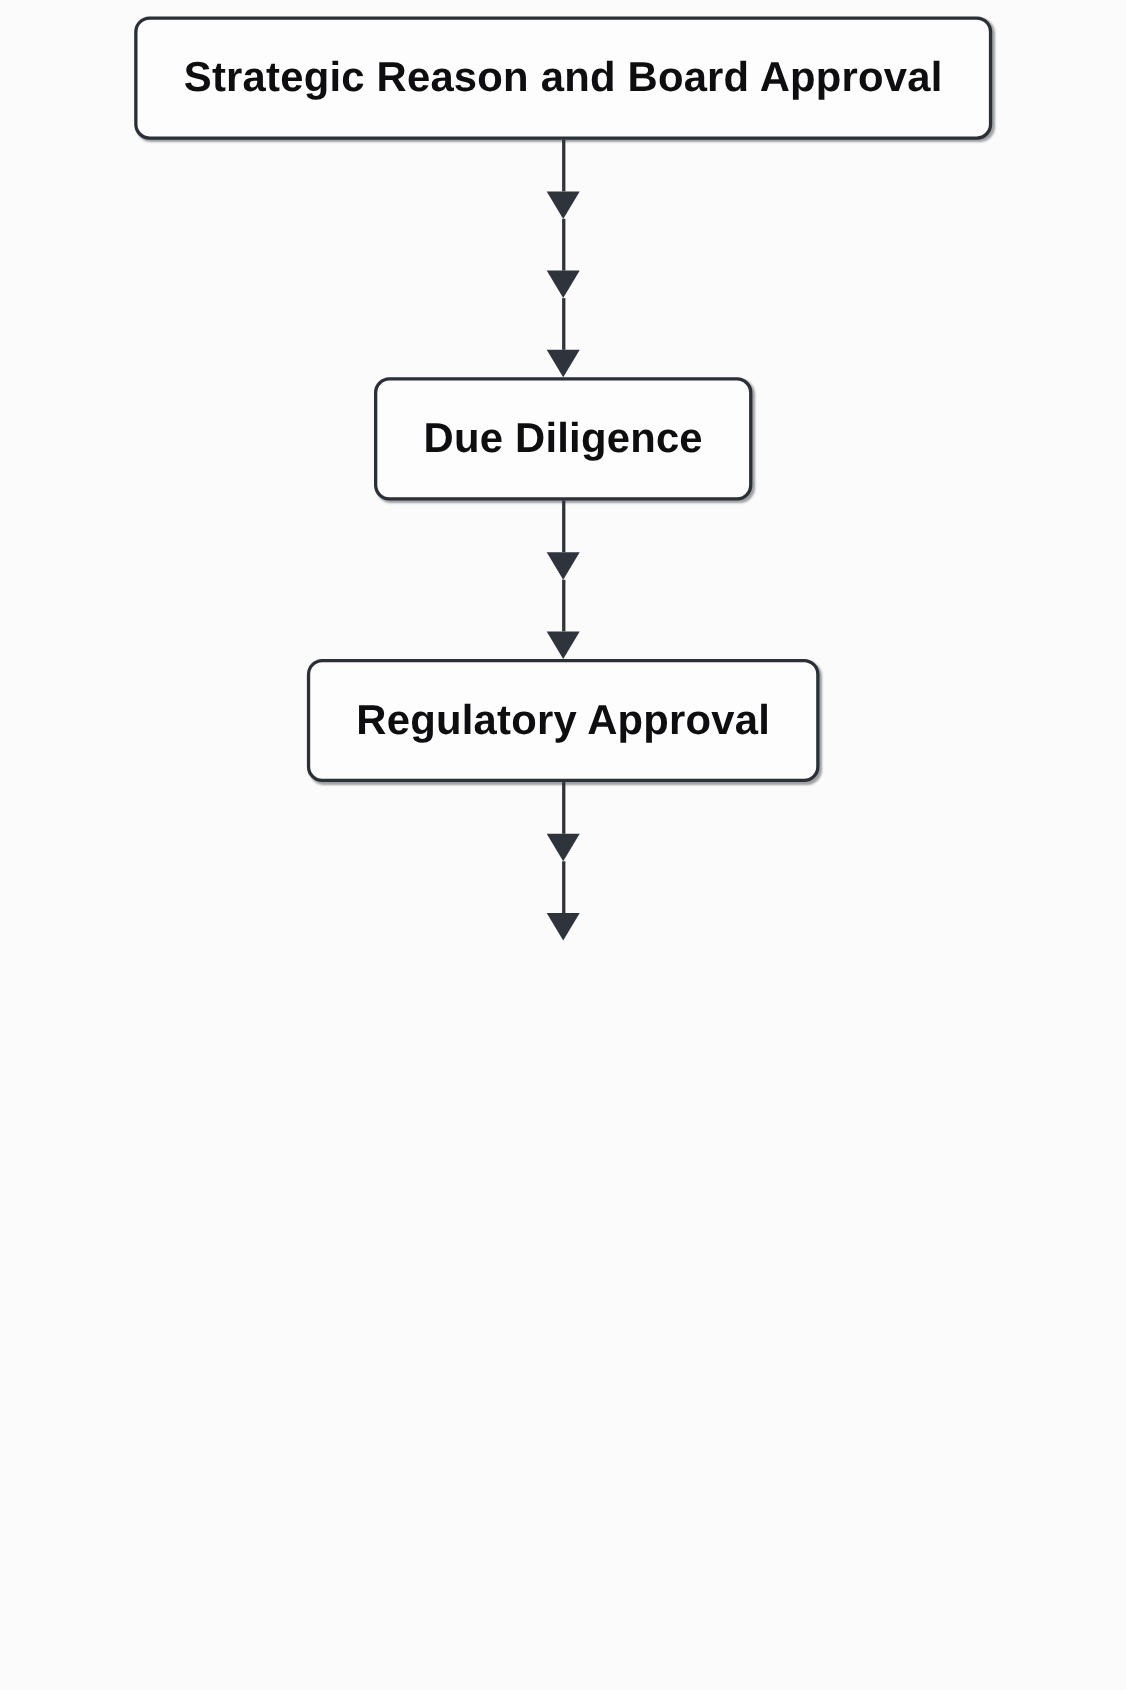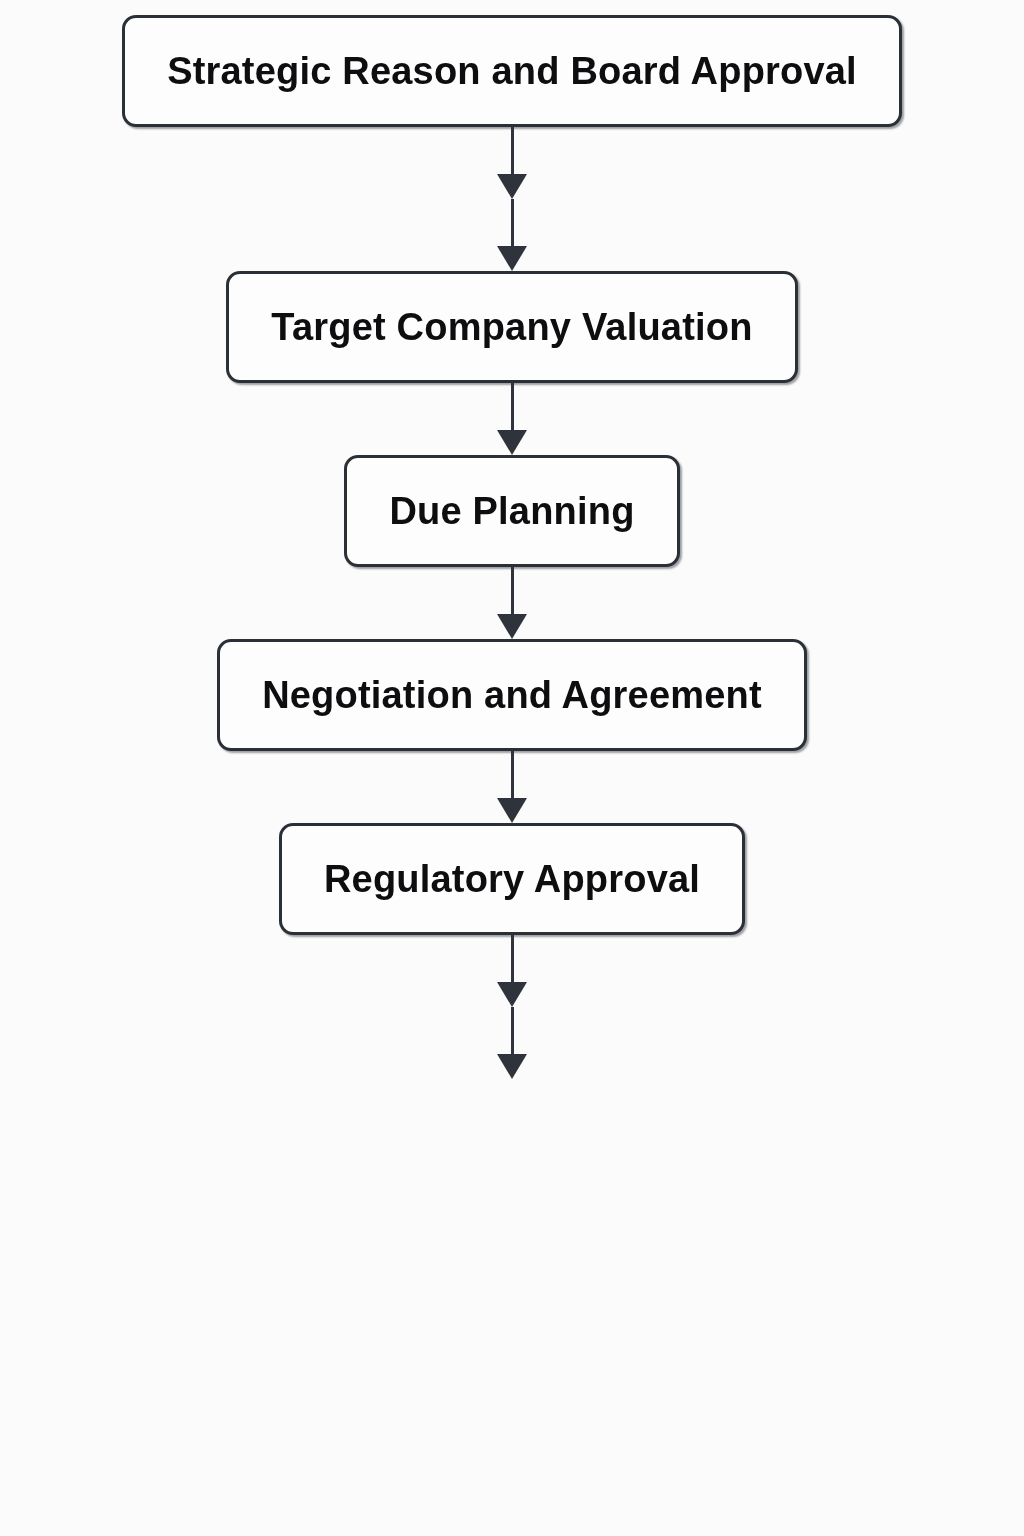--- a/index.html
+++ b/index.html
@@ -70,41 +70,35 @@
     <span class="arrow-line"></span>
     <span class="arrow-head"></span>
   </div>
 
 
   <div class="arrow">
     <span class="arrow-line"></span>
     <span class="arrow-head"></span>
   </div>
 
+
+  <div class="arrow">
+    <span class="arrow-line"></span>
+    <span class="arrow-head"></span>
+  </div>
+
   <div class="node">
-    <span class="node-label">Target Company Valuation</span>
+    <span class="node-label">Due Diligence</span>
   </div>
 
   <div class="arrow">
     <span class="arrow-line"></span>
     <span class="arrow-head"></span>
   </div>
 
-  <div class="node">
-    <span class="node-label">Due Planning</span>
-  </div>
-
-  <div class="arrow">
-    <span class="arrow-line"></span>
-    <span class="arrow-head"></span>
-  </div>
-
-  <div class="node">
-    <span class="node-label">Negotiation and Agreement</span>
-  </div>
 
   <div class="arrow">
     <span class="arrow-line"></span>
     <span class="arrow-head"></span>
   </div>
 
   <div class="node">
     <span class="node-label">Regulatory Approval</span>
   </div>
 

